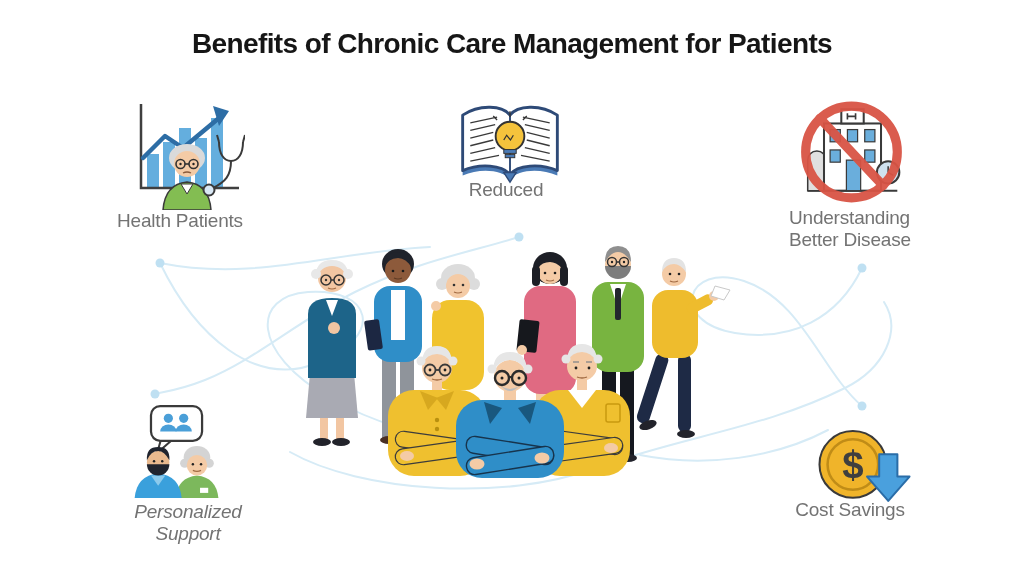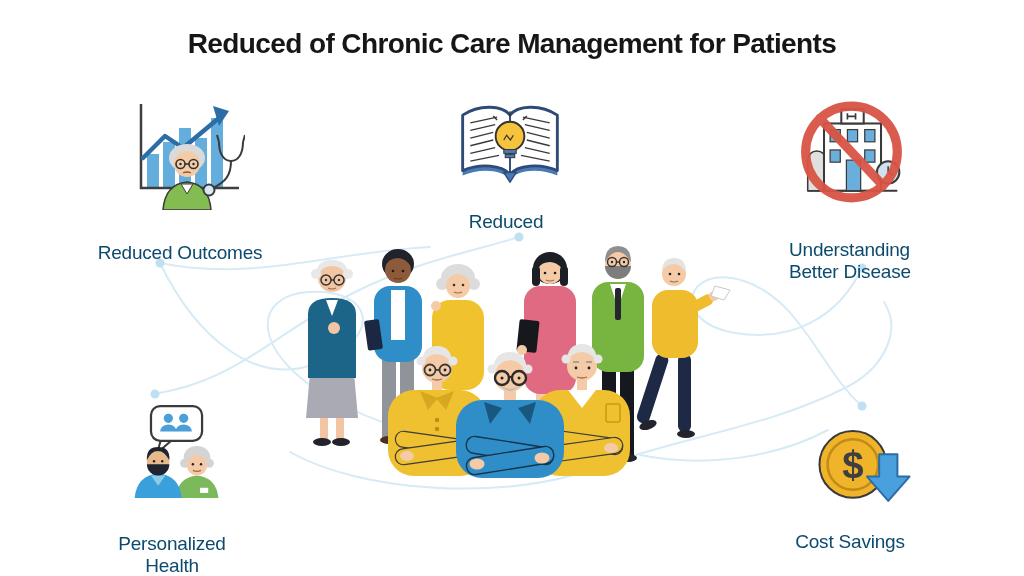--- a/index.html
+++ b/index.html
@@ -8,35 +8,35 @@
   .title{position:absolute;top:28px;left:0;width:100%;margin:0;text-align:center;
          font-size:28px;font-weight:700;letter-spacing:-0.6px;color:#161616;}
   .swirls{position:absolute;left:0;top:0;}
   .people{position:absolute;left:270px;top:228px;}
   .icon{position:absolute;}
   #icon-health{left:125px;top:98px;}
   #icon-book{left:455px;top:94px;}
   #icon-nohosp{left:793px;top:97px;}
   #icon-support{left:126px;top:404px;}
   #icon-cost{left:808px;top:424px;}
-  .blabel{position:absolute;font-size:19px;line-height:1.18;color:#0c4a6e;
-          text-align:center;letter-spacing:-0.2px;margin-top:32px;}
+  .blabel{position:absolute;font-size:19px;line-height:1.18;color:#737373;
+          text-align:center;letter-spacing:-0.2px;}
   .blabel span{display:block;}
   #label-health{left:95px;top:210px;width:170px;}
   #label-reduced{left:406px;top:179px;width:200px;}
   #label-better{left:789px;top:207px;width:170px;text-align:left;}
-  #label-support{left:92px;top:501px;width:160px;}
+  #label-support{left:108px;top:501px;width:160px;font-style:italic;}
   #label-cost{left:770px;top:499px;width:160px;}
 </style>
 </head>
 <body>
 
 <div class="canvas">
 
-  <h1 class="title">Reduced of Chronic Care Management for Patients</h1>
+  <h1 class="title">Benefits of Chronic Care Management for Patients</h1>
 
   <svg class="swirls" width="1024" height="576" viewBox="0 0 1024 576">
     <g fill="none" stroke="#d6ebf6" stroke-width="2" stroke-linecap="round">
       <path d="M160,263 C195,335 255,390 320,362 C385,335 372,288 308,292 C252,296 250,352 330,398 C415,447 540,458 625,430"></path>
       <path d="M519,237 C470,252 415,262 355,292 C296,322 255,360 205,380 C180,390 163,392 155,394"></path>
       <path d="M862,268 C838,318 792,342 735,333 C668,322 686,262 744,281 C802,300 822,372 862,406"></path>
       <path d="M290,452 C360,492 505,502 595,468 C685,436 765,428 845,388 C885,368 902,330 884,302"></path>
       <path d="M160,263 C255,282 330,252 430,247"></path>
       <path d="M640,455 C705,468 775,458 828,430"></path>
     </g>
@@ -243,21 +243,21 @@
     </g>
     <g fill="none" stroke="#3a3a3a" stroke-width="2">
       <path d="M94,44 C94,56 99,63 106,63 C113,63 118,56 118,44"></path>
       <line x1="94" y1="44" x2="92" y2="37"></line>
       <line x1="118" y1="44" x2="120" y2="37"></line>
       <path d="M106,63 C106,78 100,84 88,90"></path>
       <circle cx="84" cy="92" r="5.5" fill="#d9e8f5"></circle>
     </g>
   </svg>
   <div id="label-health" class="blabel">
-    <span>Reduced Outcomes</span>
+    <span>Health Patients</span>
   </div>
 
   <svg id="icon-book" class="icon" width="110" height="92" viewBox="0 0 115 92">
     <g>
       <path d="M8,25 C26,13 50,15 57.5,25 C65,15 89,13 107,25 L107,83 C89,75 65,77 57.5,87 C50,77 26,75 8,83 Z" fill="#4a7ab5"></path>
       <path d="M8,20 C26,8 50,10 57.5,20 C65,10 89,8 107,20 L107,78 C89,70 65,72 57.5,82 C50,72 26,70 8,78 Z" fill="#ffffff" stroke="#2e4a77" stroke-width="3" stroke-linejoin="round"></path>
       <line x1="57.5" y1="20" x2="57.5" y2="82" stroke="#2e4a77" stroke-width="2"></line>
       <g stroke="#3a3a3a" stroke-width="1.4">
         <path d="M16,28 L44,22"></path>
           <path d="M16,36 L42,30"></path>
@@ -339,21 +339,21 @@
       <polygon points="24,70 38,70 31,80" fill="#8ccaec"></polygon>
       <circle cx="31" cy="57" r="11" fill="#e9b98e"></circle>
       <path d="M20,59 A11,11 0 0 0 42,59 Z" fill="#20242e"></path>
       <path d="M20,55 Q19,42 31,42 Q43,42 42,55 Q37,46 31,46 Q24,46 20,55 Z" fill="#20242e"></path>
       <circle cx="27" cy="56" r="1.2" fill="#222"></circle>
       <circle cx="35" cy="56" r="1.2" fill="#222"></circle>
     </g>
   </svg>
   <div id="label-support" class="blabel">
     <span>Personalized</span>
-    <span>Health</span>
+    <span>Support</span>
   </div>
 
   <svg id="icon-cost" class="icon" width="112" height="86" viewBox="0 0 110 85">
     <g>
       <circle cx="44" cy="40" r="33" fill="#f0b42a" stroke="#3a3a3a" stroke-width="2"></circle>
       <circle cx="44" cy="40" r="25" fill="none" stroke="#c08c17" stroke-width="2.5"></circle>
       <text x="44" y="53" font-size="38" font-weight="bold" fill="#3f3f3f" text-anchor="middle" font-family="Liberation Sans, sans-serif">$</text>
     </g>
     <polygon points="70,30 88,30 88,52 100,52 79,76 58,52 70,52" fill="#4aa0dd" stroke="#2a6da8" stroke-width="2" stroke-linejoin="round"></polygon>
   </svg>

